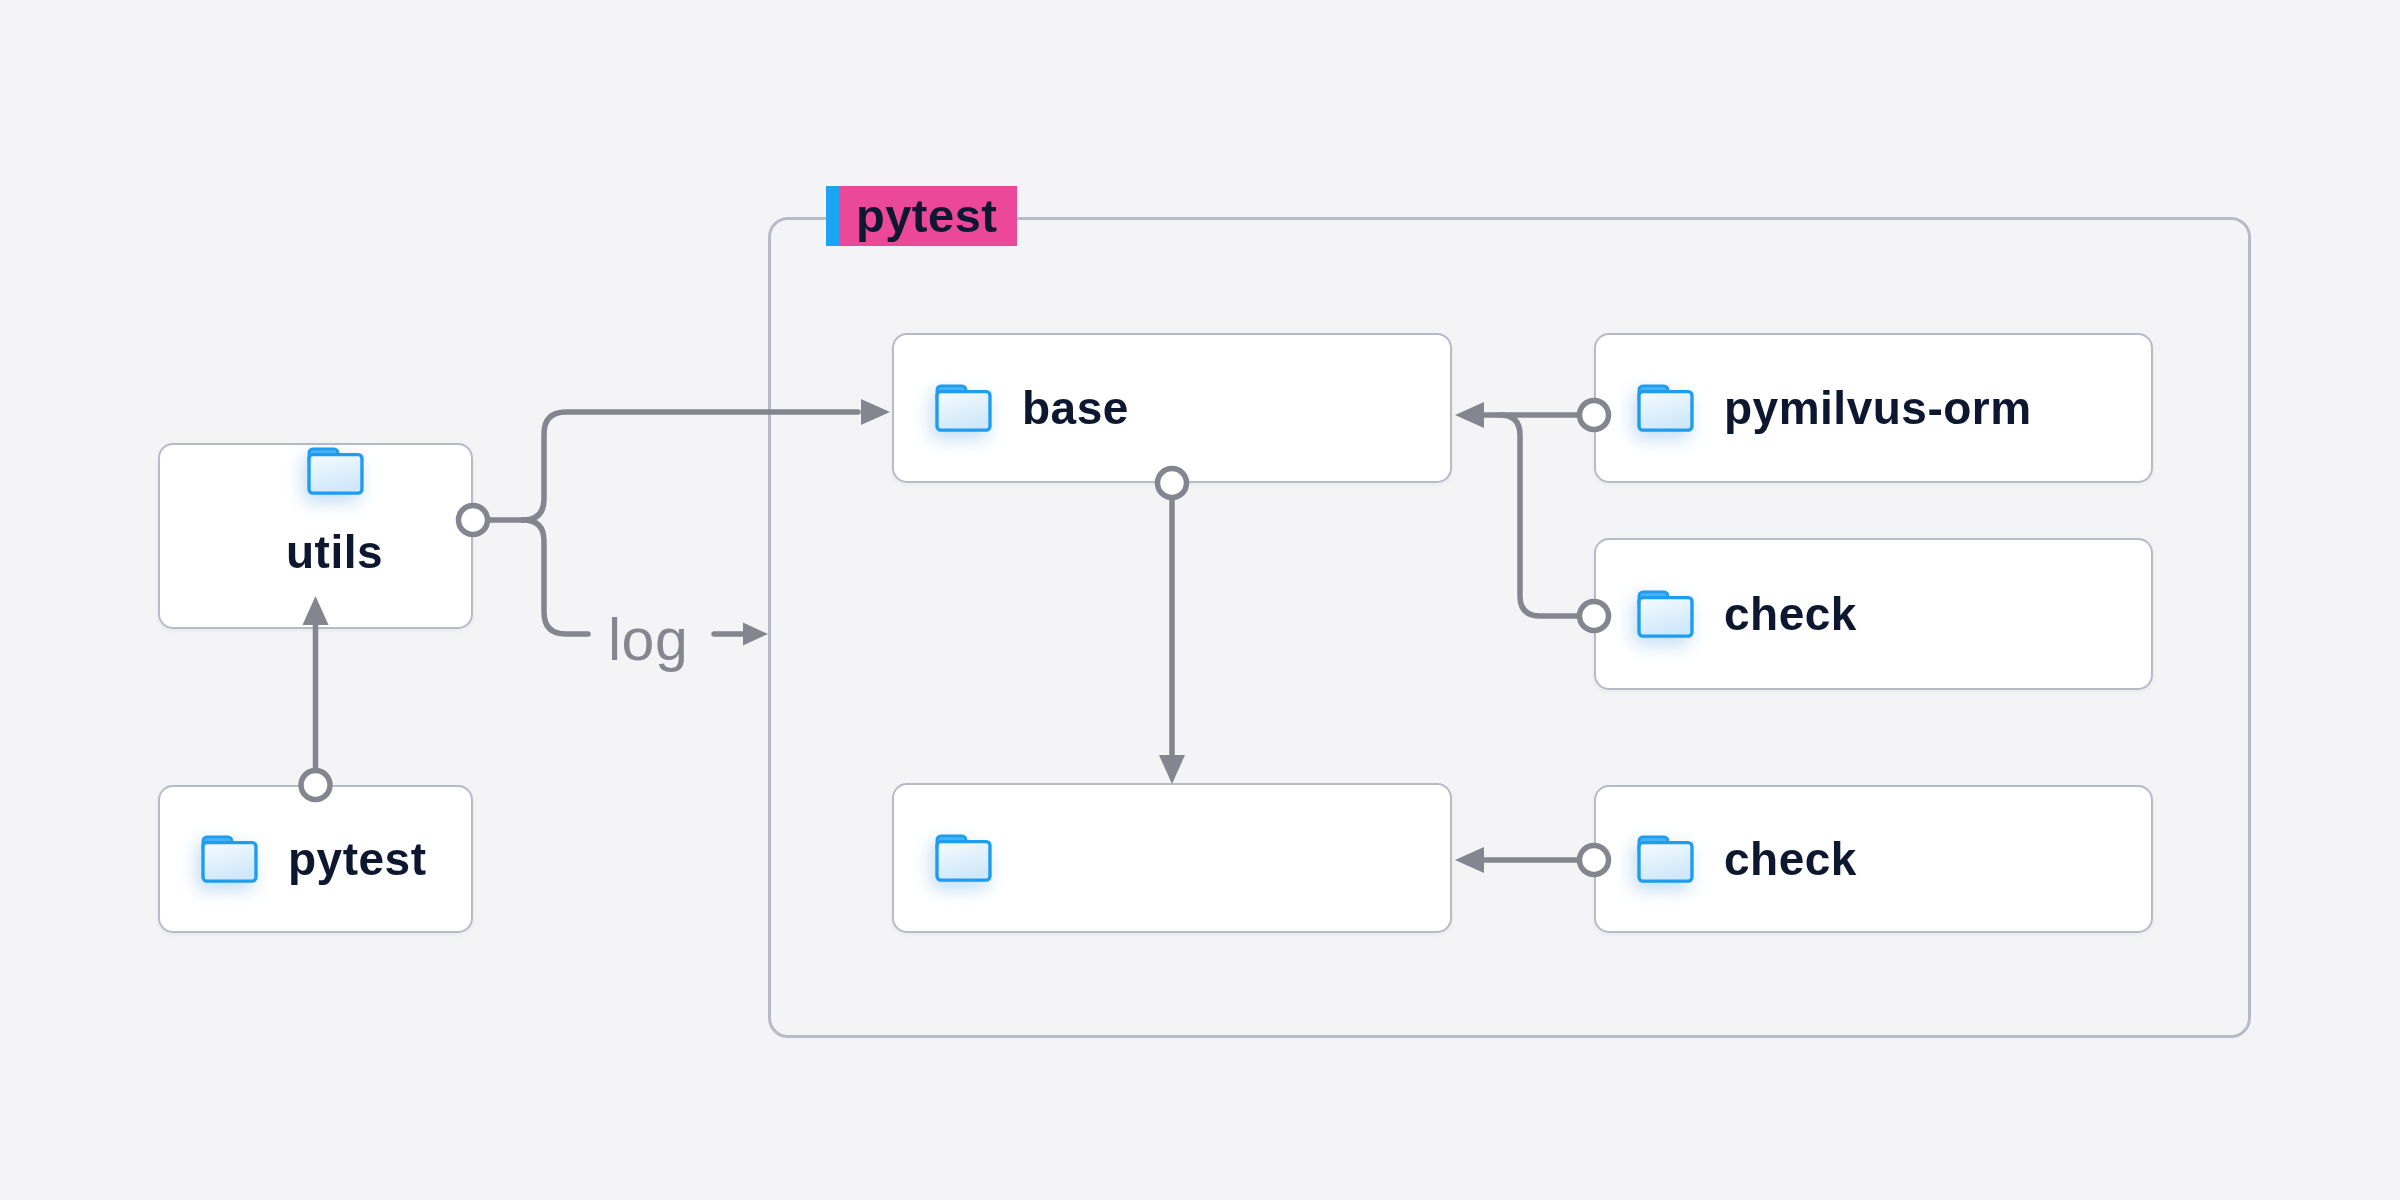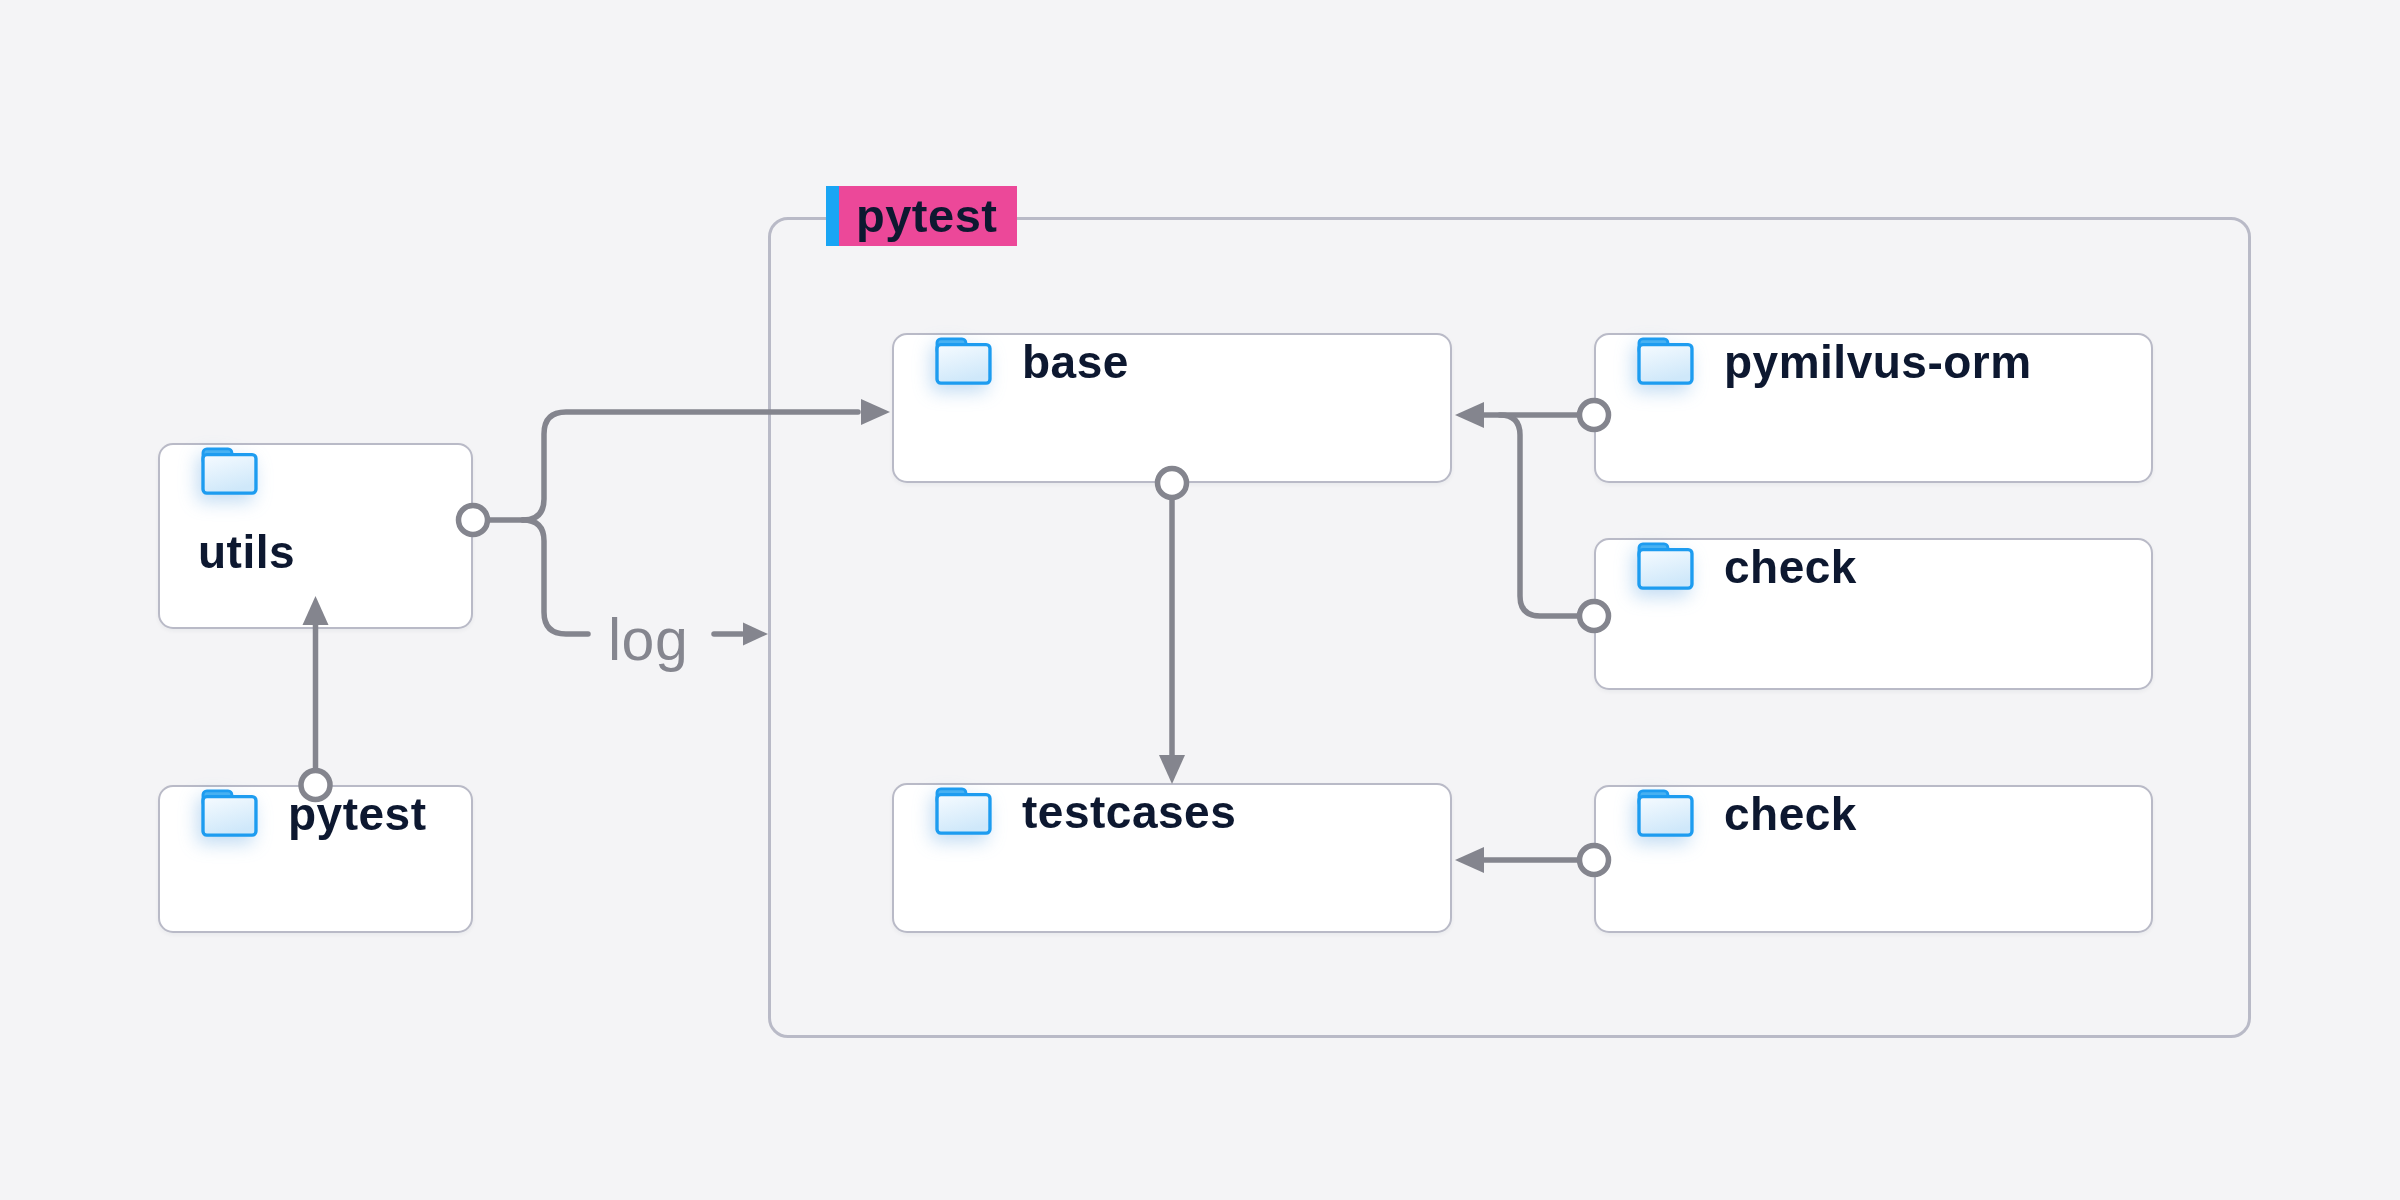--- a/index.html
+++ b/index.html
@@ -37,21 +37,21 @@
     line-height:60px;
   }
 
   
   .node{
     position:absolute;
     background:#ffffff;
     border:2.5px solid #b9bac7;
     border-radius:15px;
     box-shadow:0 2px 4px rgba(20,30,60,.05);
-    display:flex;
+    display:flex;align-items:center;
     padding-left:38px;
     gap:28px;
     box-sizing:border-box;
     z-index:3;
   }
   .node .label{
     font-size:46px;font-weight:700;color:#0d1830;
     letter-spacing:.5px;
     white-space:nowrap;
   }
@@ -120,21 +120,20 @@
     <span class="label">base</span>
   </div>
 
   <div class="node" style="left:892px;top:783px;width:560px;height:150px;">
     <span class="folder">
       <svg width="62" height="52" viewBox="0 0 64 54">
         <rect x="5" y="4" width="30" height="16" rx="4" fill="#47b1f2" stroke="#1d9cf0" stroke-width="3"></rect>
         <rect x="5" y="10" width="55" height="40" rx="4" fill="url(#folderGrad)" stroke="#1d9cf0" stroke-width="3.5"></rect>
       </svg>
     </span>
-    <span class="label">testcases</span>
   </div>
 
   <div class="node" style="left:1594px;top:333px;width:559px;height:150px;">
     <span class="folder">
       <svg width="62" height="52" viewBox="0 0 64 54">
         <rect x="5" y="4" width="30" height="16" rx="4" fill="#47b1f2" stroke="#1d9cf0" stroke-width="3"></rect>
         <rect x="5" y="10" width="55" height="40" rx="4" fill="url(#folderGrad)" stroke="#1d9cf0" stroke-width="3.5"></rect>
       </svg>
     </span>
     <span class="label">pymilvus-orm</span>

